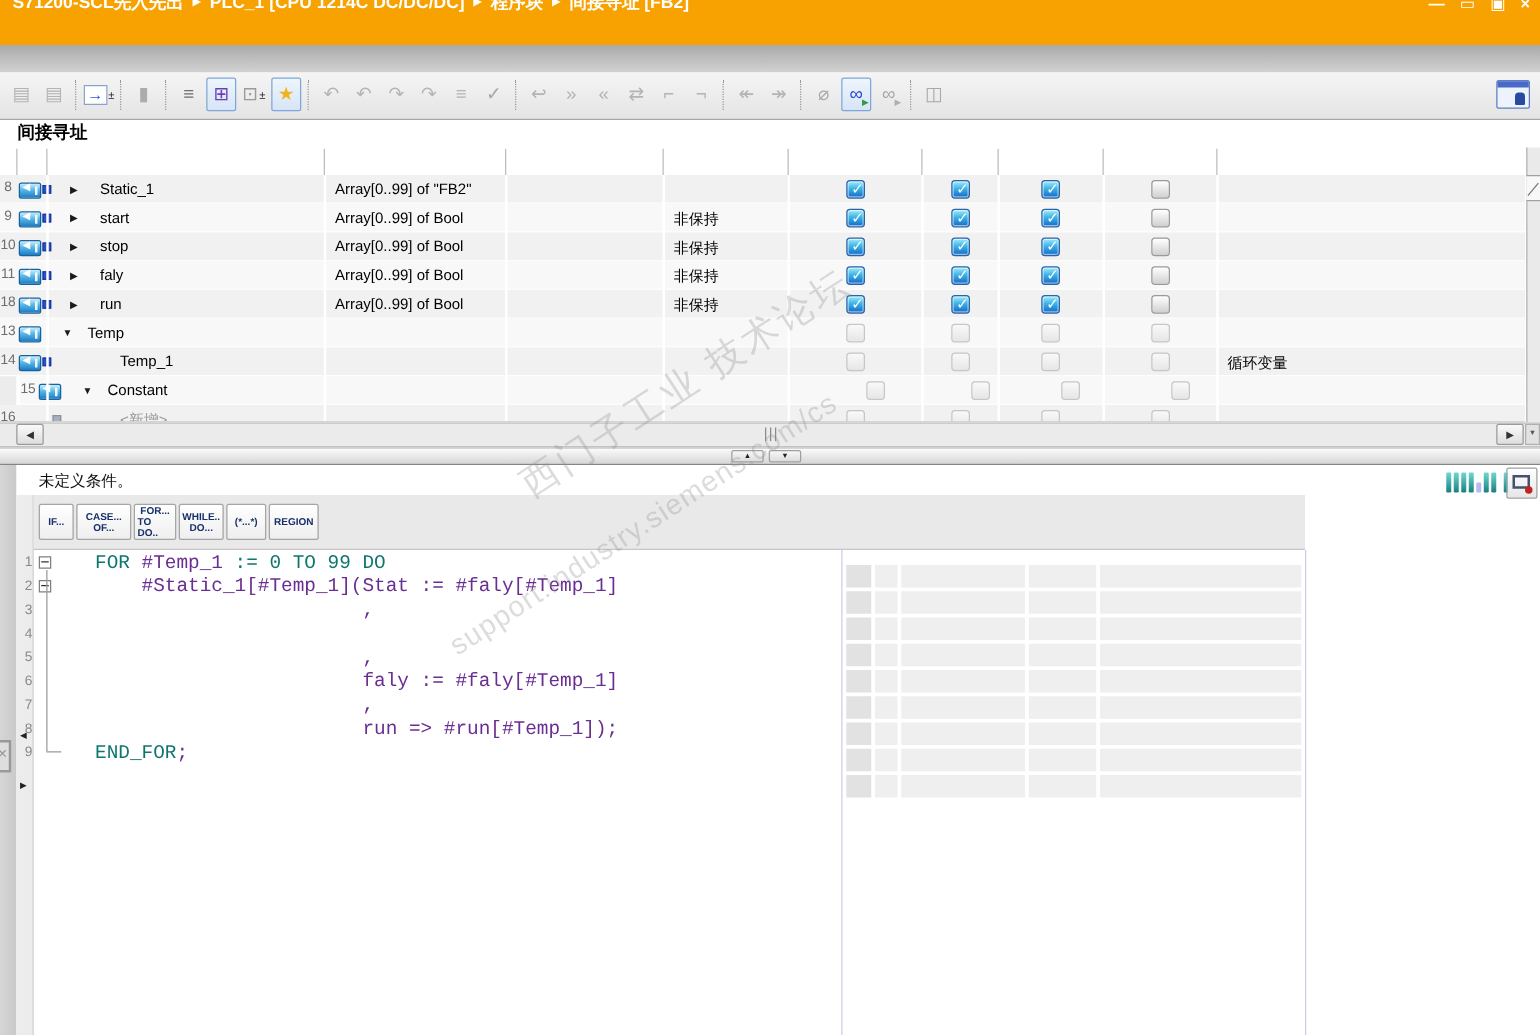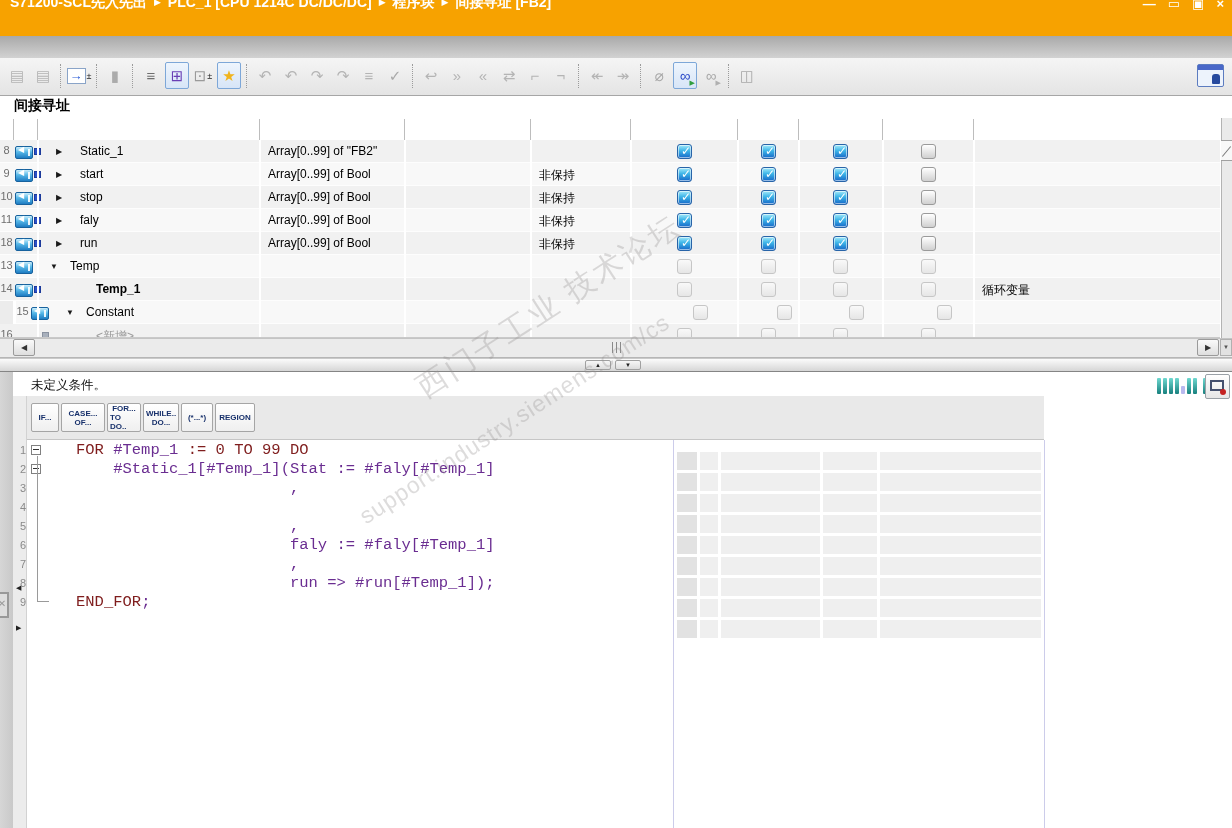--- a/index.html
+++ b/index.html
@@ -105,21 +105,21 @@
   .lav{position:absolute;top:68px;width:1px;height:388px;background:#ccccea;}
   .grid{position:absolute;left:677px;top:80px;}
   .gcell{position:absolute;height:18px;}
   .code{position:absolute;left:0;top:69px;width:670px;}
   .cline{position:relative;height:19px;}
   .lnum{position:absolute;left:0;top:3px;width:26px;text-align:right;font-size:11px;color:#8a8a8a;}
   .fold{position:absolute;left:31px;top:4px;width:10px;height:10px;border:1px solid #808080;background:#fff;box-sizing:border-box;}
   .fold::after{content:"";position:absolute;left:1px;right:1px;top:3px;height:1px;background:#333;}
   .ctext{position:absolute;left:76px;top:0;white-space:pre;
          font-family:"Liberation Mono","DejaVu Sans Mono",monospace;font-size:15.5px;line-height:19px;}
-  .tk-k{color:#7f1d1d;}
+  .tk-k{color:#0f766e;}
   .tk-v{color:#6a2d91;}
   .foldrule{position:absolute;left:37px;top:84px;width:1px;height:145px;background:#9a9a9a;}
   .foldelbow{position:absolute;left:37px;top:229px;width:12px;height:1px;background:#9a9a9a;}
   
   .wm{position:absolute;pointer-events:none;z-index:60;color:rgba(148,146,146,.32);white-space:nowrap;
       transform:rotate(-33deg);transform-origin:left center;}
   .wm.a{left:420px;top:370px;font-size:30px;letter-spacing:3px;}
   .wm.b{left:362px;top:505px;font-size:23px;letter-spacing:1px;}
 </style>
 </head>
@@ -325,21 +325,21 @@
         <span class="cb dis" style="left: 677px;"></span>
         <span class="cb dis" style="left: 761px;"></span>
         <span class="cb dis" style="left: 833px;"></span>
         <span class="cb dis" style="left: 921px;"></span>
         <span class="cellcomment" style="left: 982px;"></span>
       </div>
       <div class="trow odd" style="top: 138px;">
         <div class="rownum">14</div>
         <span class="tagicon"></span>
         <span class="sq" style="left: 34px;"></span>
-        <span class="cellname" style="left: 96px; font-weight: bold;">Temp_1</span>
+        <span class="cellname" style="left: 96px;">Temp_1</span>
         <span class="celltype" style="left: 260px; margin-top: 39px;">Int</span>
         <span class="cellretain" style="left: 539px;"></span>
         <span class="cb dis" style="left: 677px;"></span>
         <span class="cb dis" style="left: 761px;"></span>
         <span class="cb dis" style="left: 833px;"></span>
         <span class="cb dis" style="left: 921px;"></span>
         <span class="cellcomment" style="left: 982px;">循环变量</span>
       </div>
       <div class="trow even" style="top: 161px; margin-left: 16px;">
         <div class="rownum">15</div>

